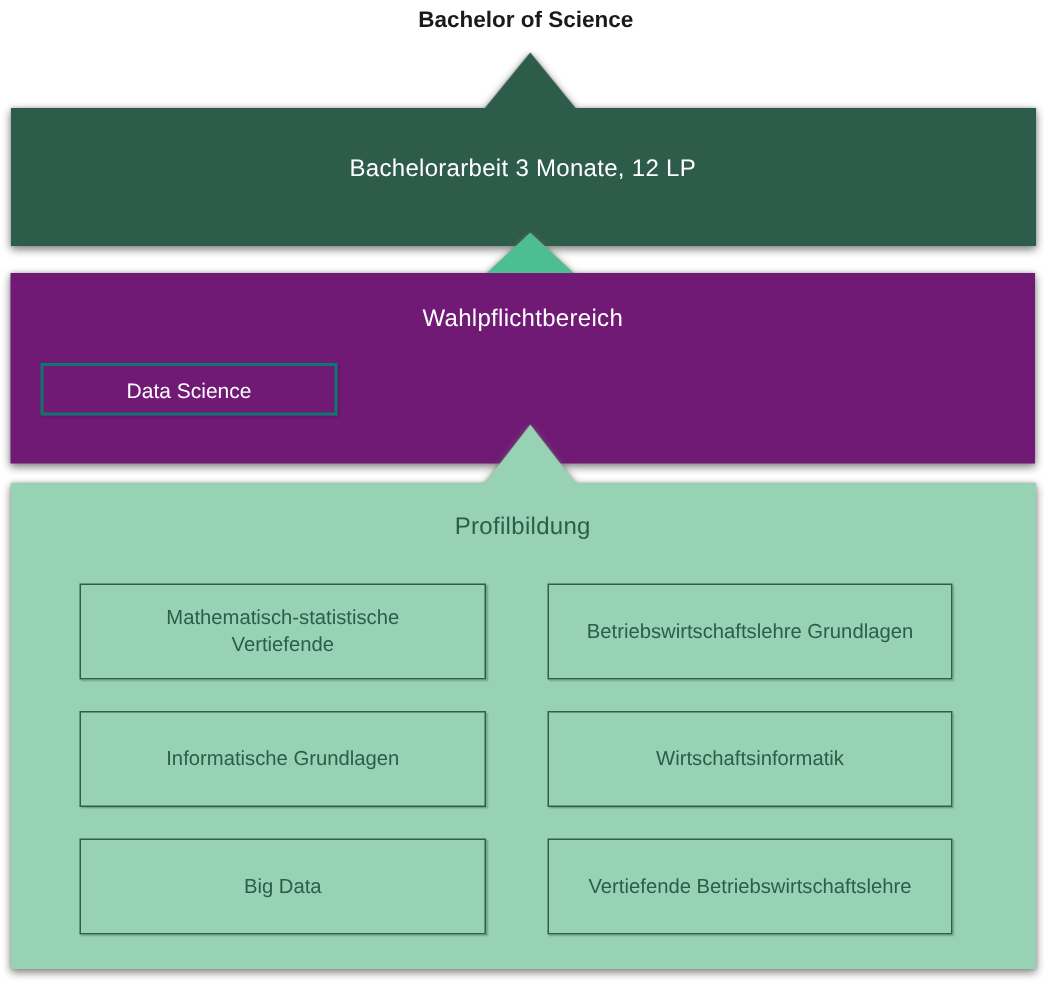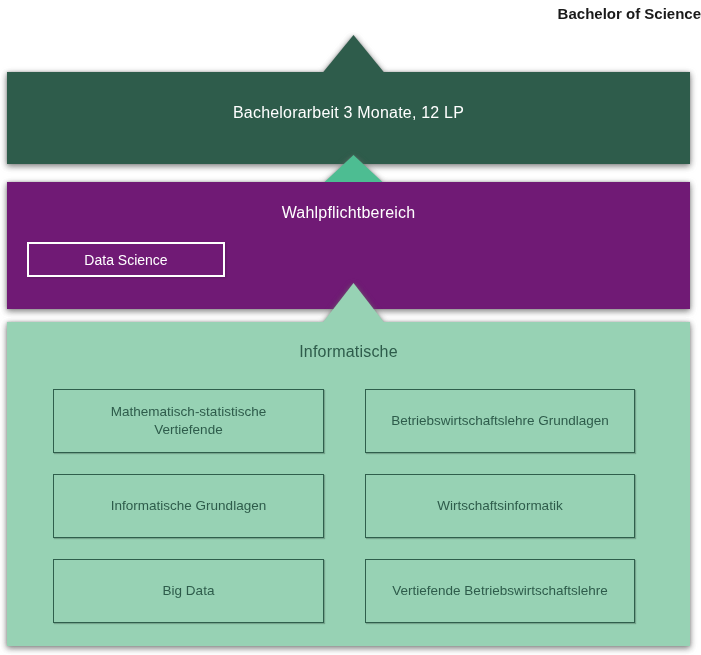--- a/index.html
+++ b/index.html
@@ -13,21 +13,21 @@
     width: 701px;
     height: 655px;
     background: #ffffff;
     overflow: hidden;
   }
   .diagram-title {
     position: absolute;
     top: 5px;
     left: 0;
     width: 100%;
-    text-align: right;
+    text-align: center;
     font-size: 15px;
     font-weight: bold;
     color: #1a1a1a;
   }
   
   .band-wrap {
     position: absolute;
     left: 7px;
     width: 683px;
     filter: drop-shadow(0 2px 3px rgba(95,95,95,0.70)) drop-shadow(0 0 1px rgba(120,120,120,0.45));
@@ -89,21 +89,21 @@
     width: 100%;
     box-sizing: border-box;
     padding: 0 32px 0 20px;
     display: flex;
     justify-content: space-between;
   }
   .option-box {
     width: 198px;
     height: 35px;
     box-sizing: border-box;
-    border: 2px solid #ffffff;
+    border: 2px solid #0f766e;
     display: flex;
     align-items: center;
     justify-content: center;
     color: #ffffff;
     font-size: 14px;
     box-shadow: 1px 1px 2px rgba(0,0,0,0.18);
   }
 
   
   .module-grid {
@@ -151,21 +151,21 @@
       <div class="band-label label-white">Wahlpflichtbereich</div>
       <div class="option-row">
         <div class="option-box">Data Science</div>
       </div>
     </div>
   </div>
 
   <div class="band-wrap wrap-light">
     <div class="tri tri-light"></div>
     <div class="band band-light">
-      <div class="band-label label-dark">Informatische</div>
+      <div class="band-label label-dark">Profilbildung</div>
       <div class="module-grid">
         <div class="module-box">
           <span class="narrow">Mathematisch-statistische Vertiefende</span>
         </div>
         <div class="module-box">Betriebswirtschaftslehre Grundlagen</div>
         <div class="module-box">Informatische Grundlagen</div>
         <div class="module-box">Wirtschaftsinformatik</div>
         <div class="module-box">Big Data</div>
         <div class="module-box">Vertiefende Betriebswirtschaftslehre</div>
       </div>

